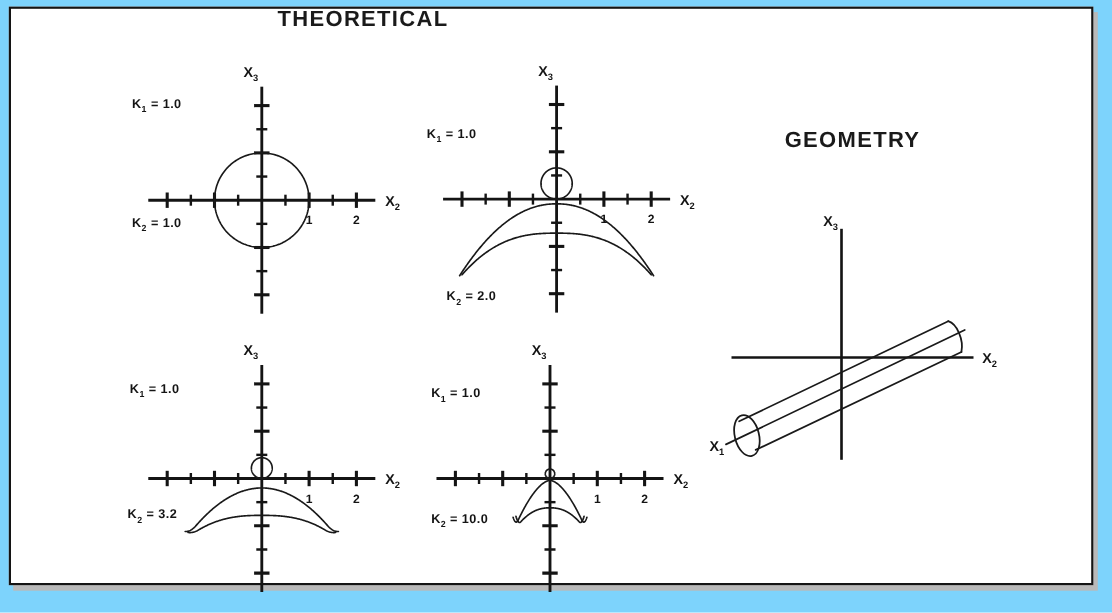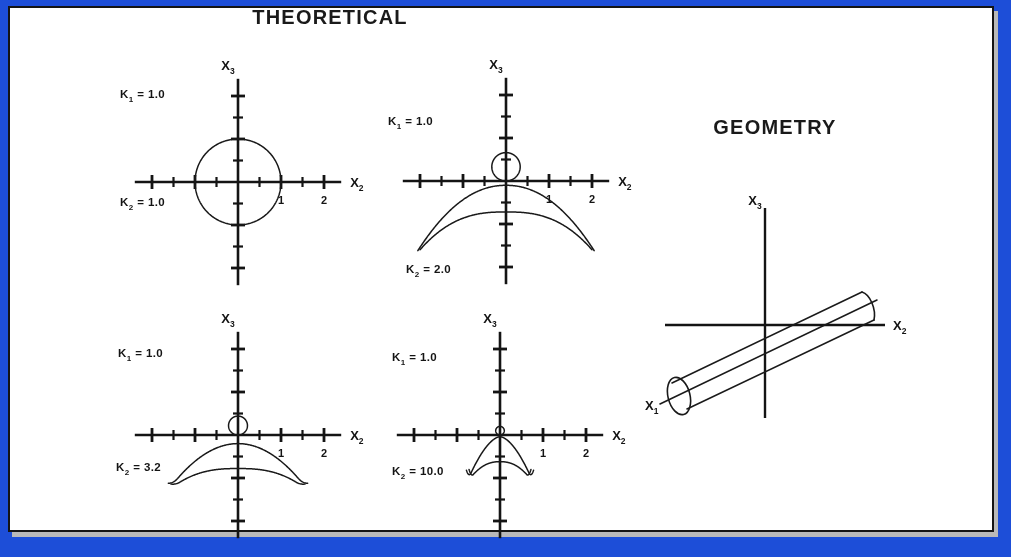--- a/index.html
+++ b/index.html
@@ -7,21 +7,21 @@
     padding: 0;
     background: #ffffff;
   }
   body {
     font-family: "Liberation Sans", sans-serif;
   }
   #figure-root {
     position: relative;
     width: 1011px;
     height: 557px;
-    background: #1d4ed8;
+    background: #7dd3fc;
     overflow: hidden;
   }
   
   #figure-frame {
     position: absolute;
     left: 8px;
     top: 6px;
     width: 986px;
     height: 526px;
     border: 2px solid #141414;

